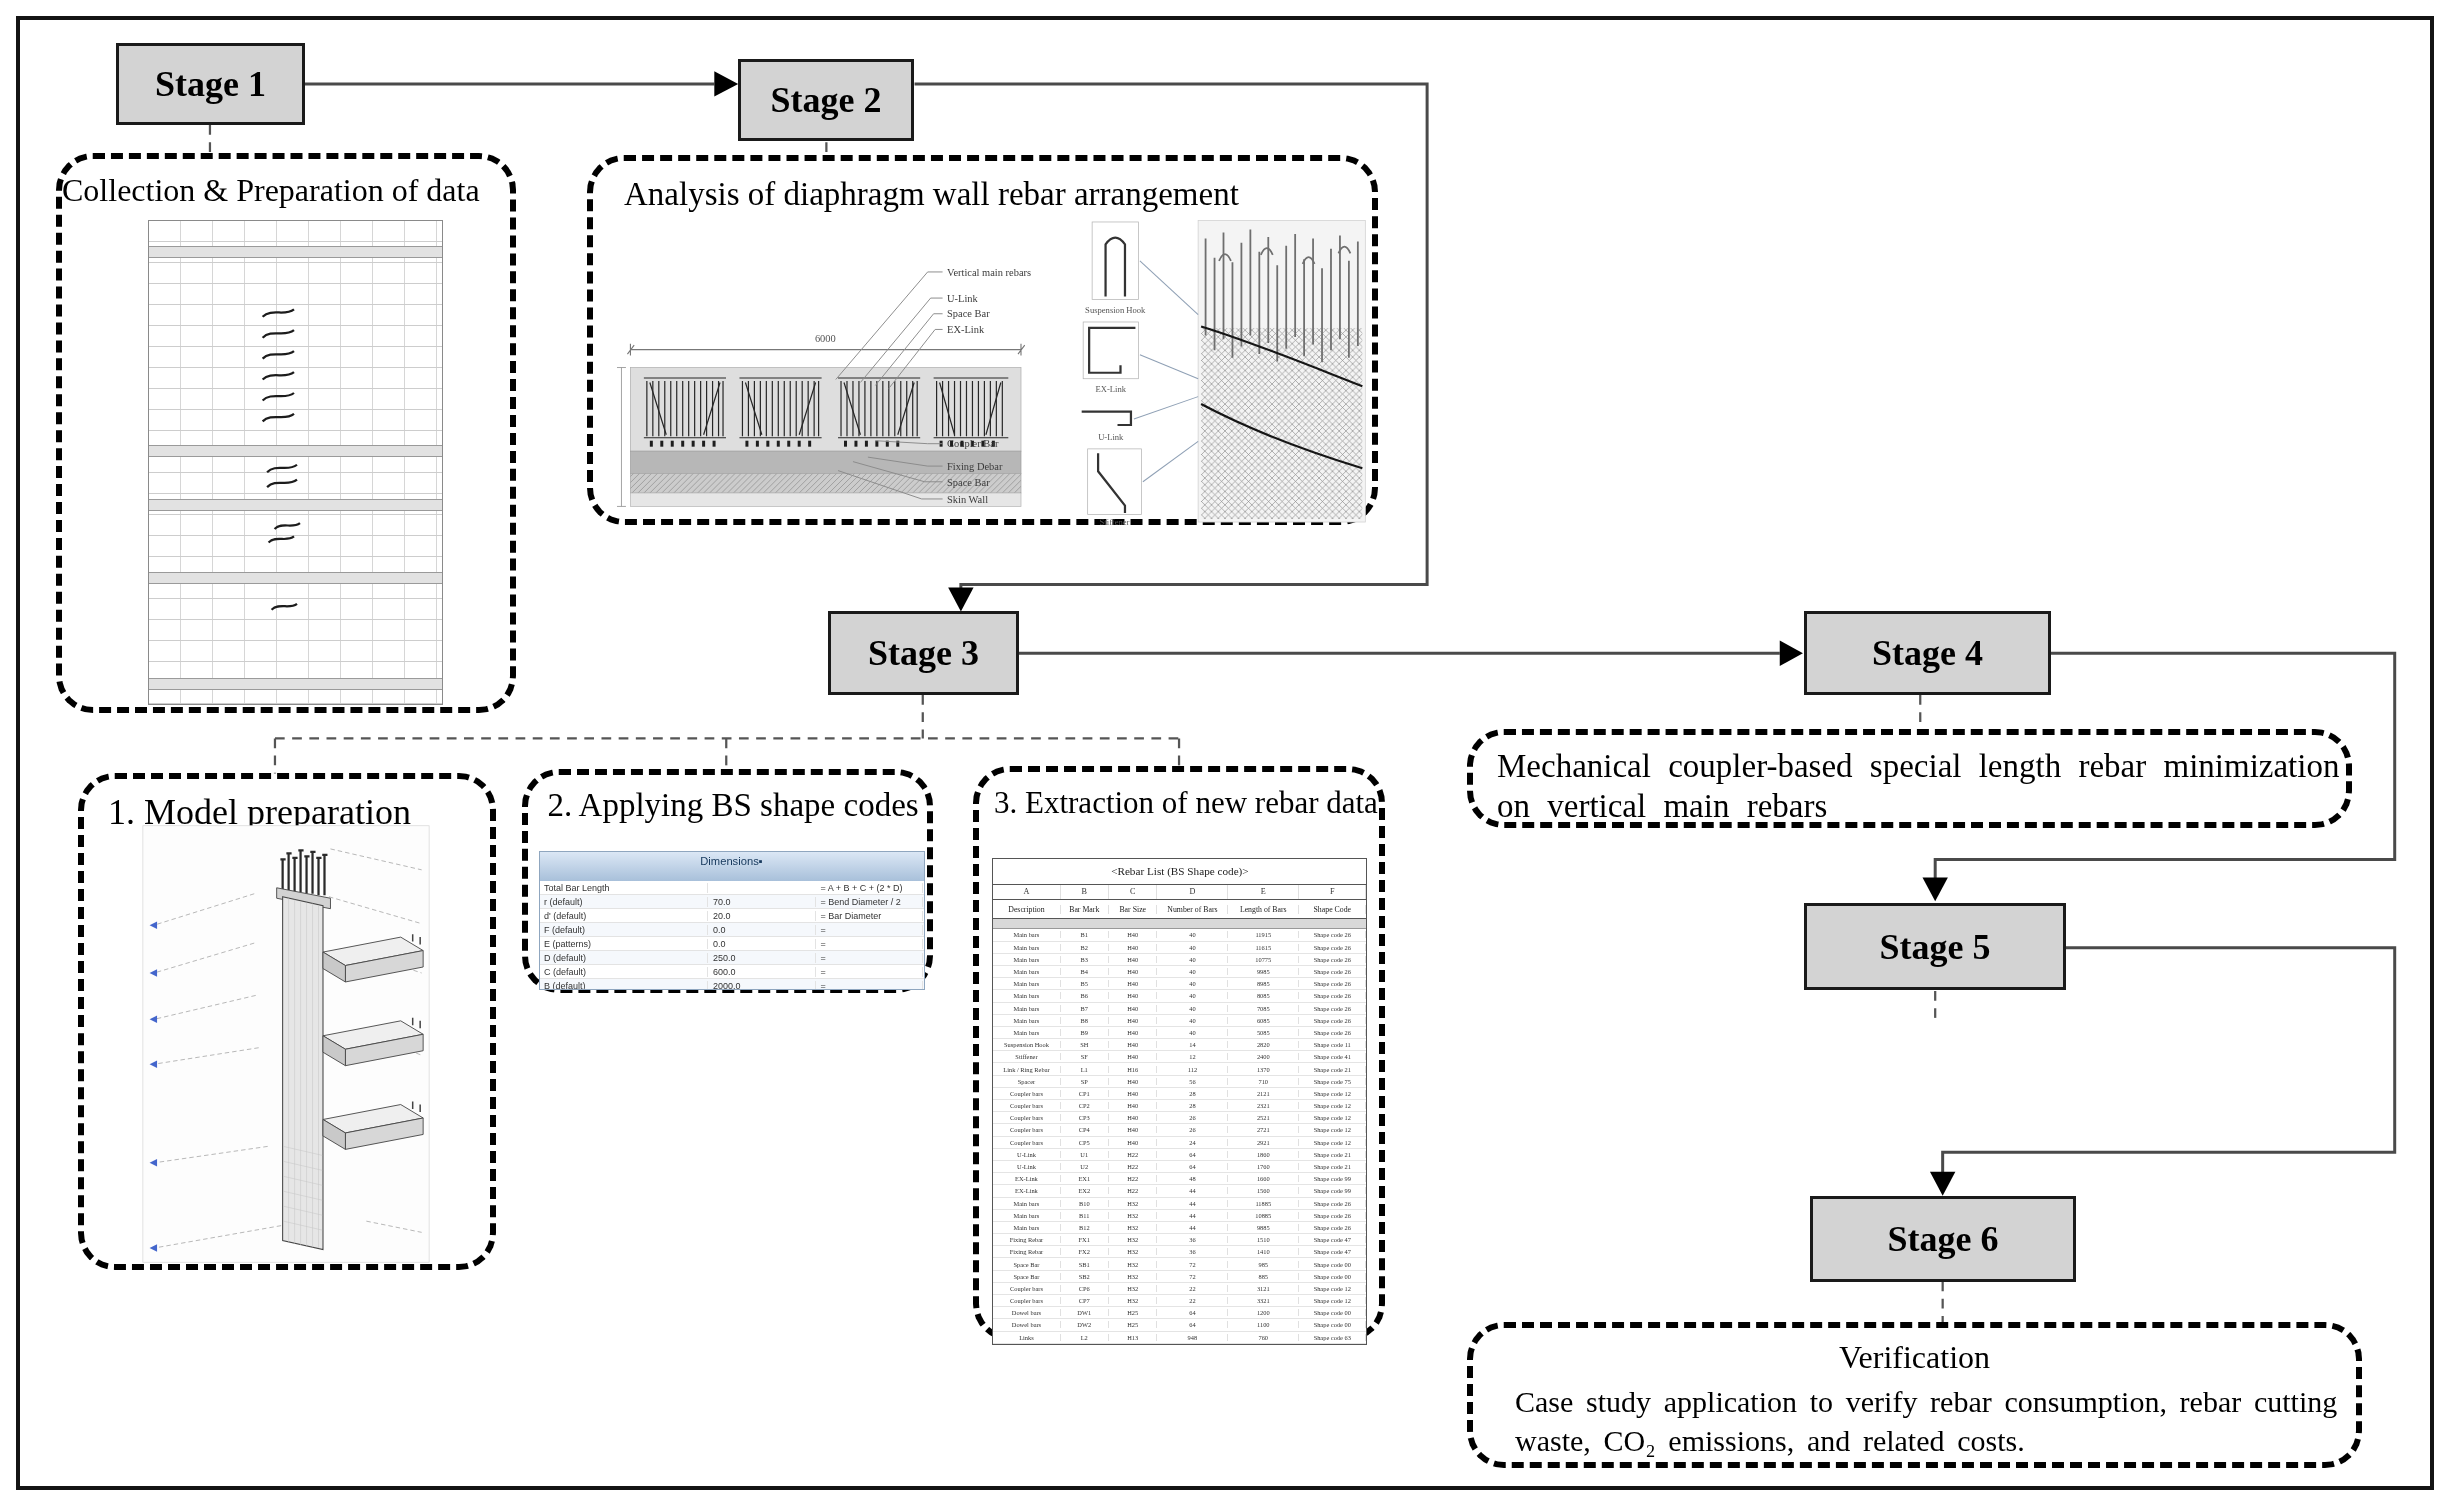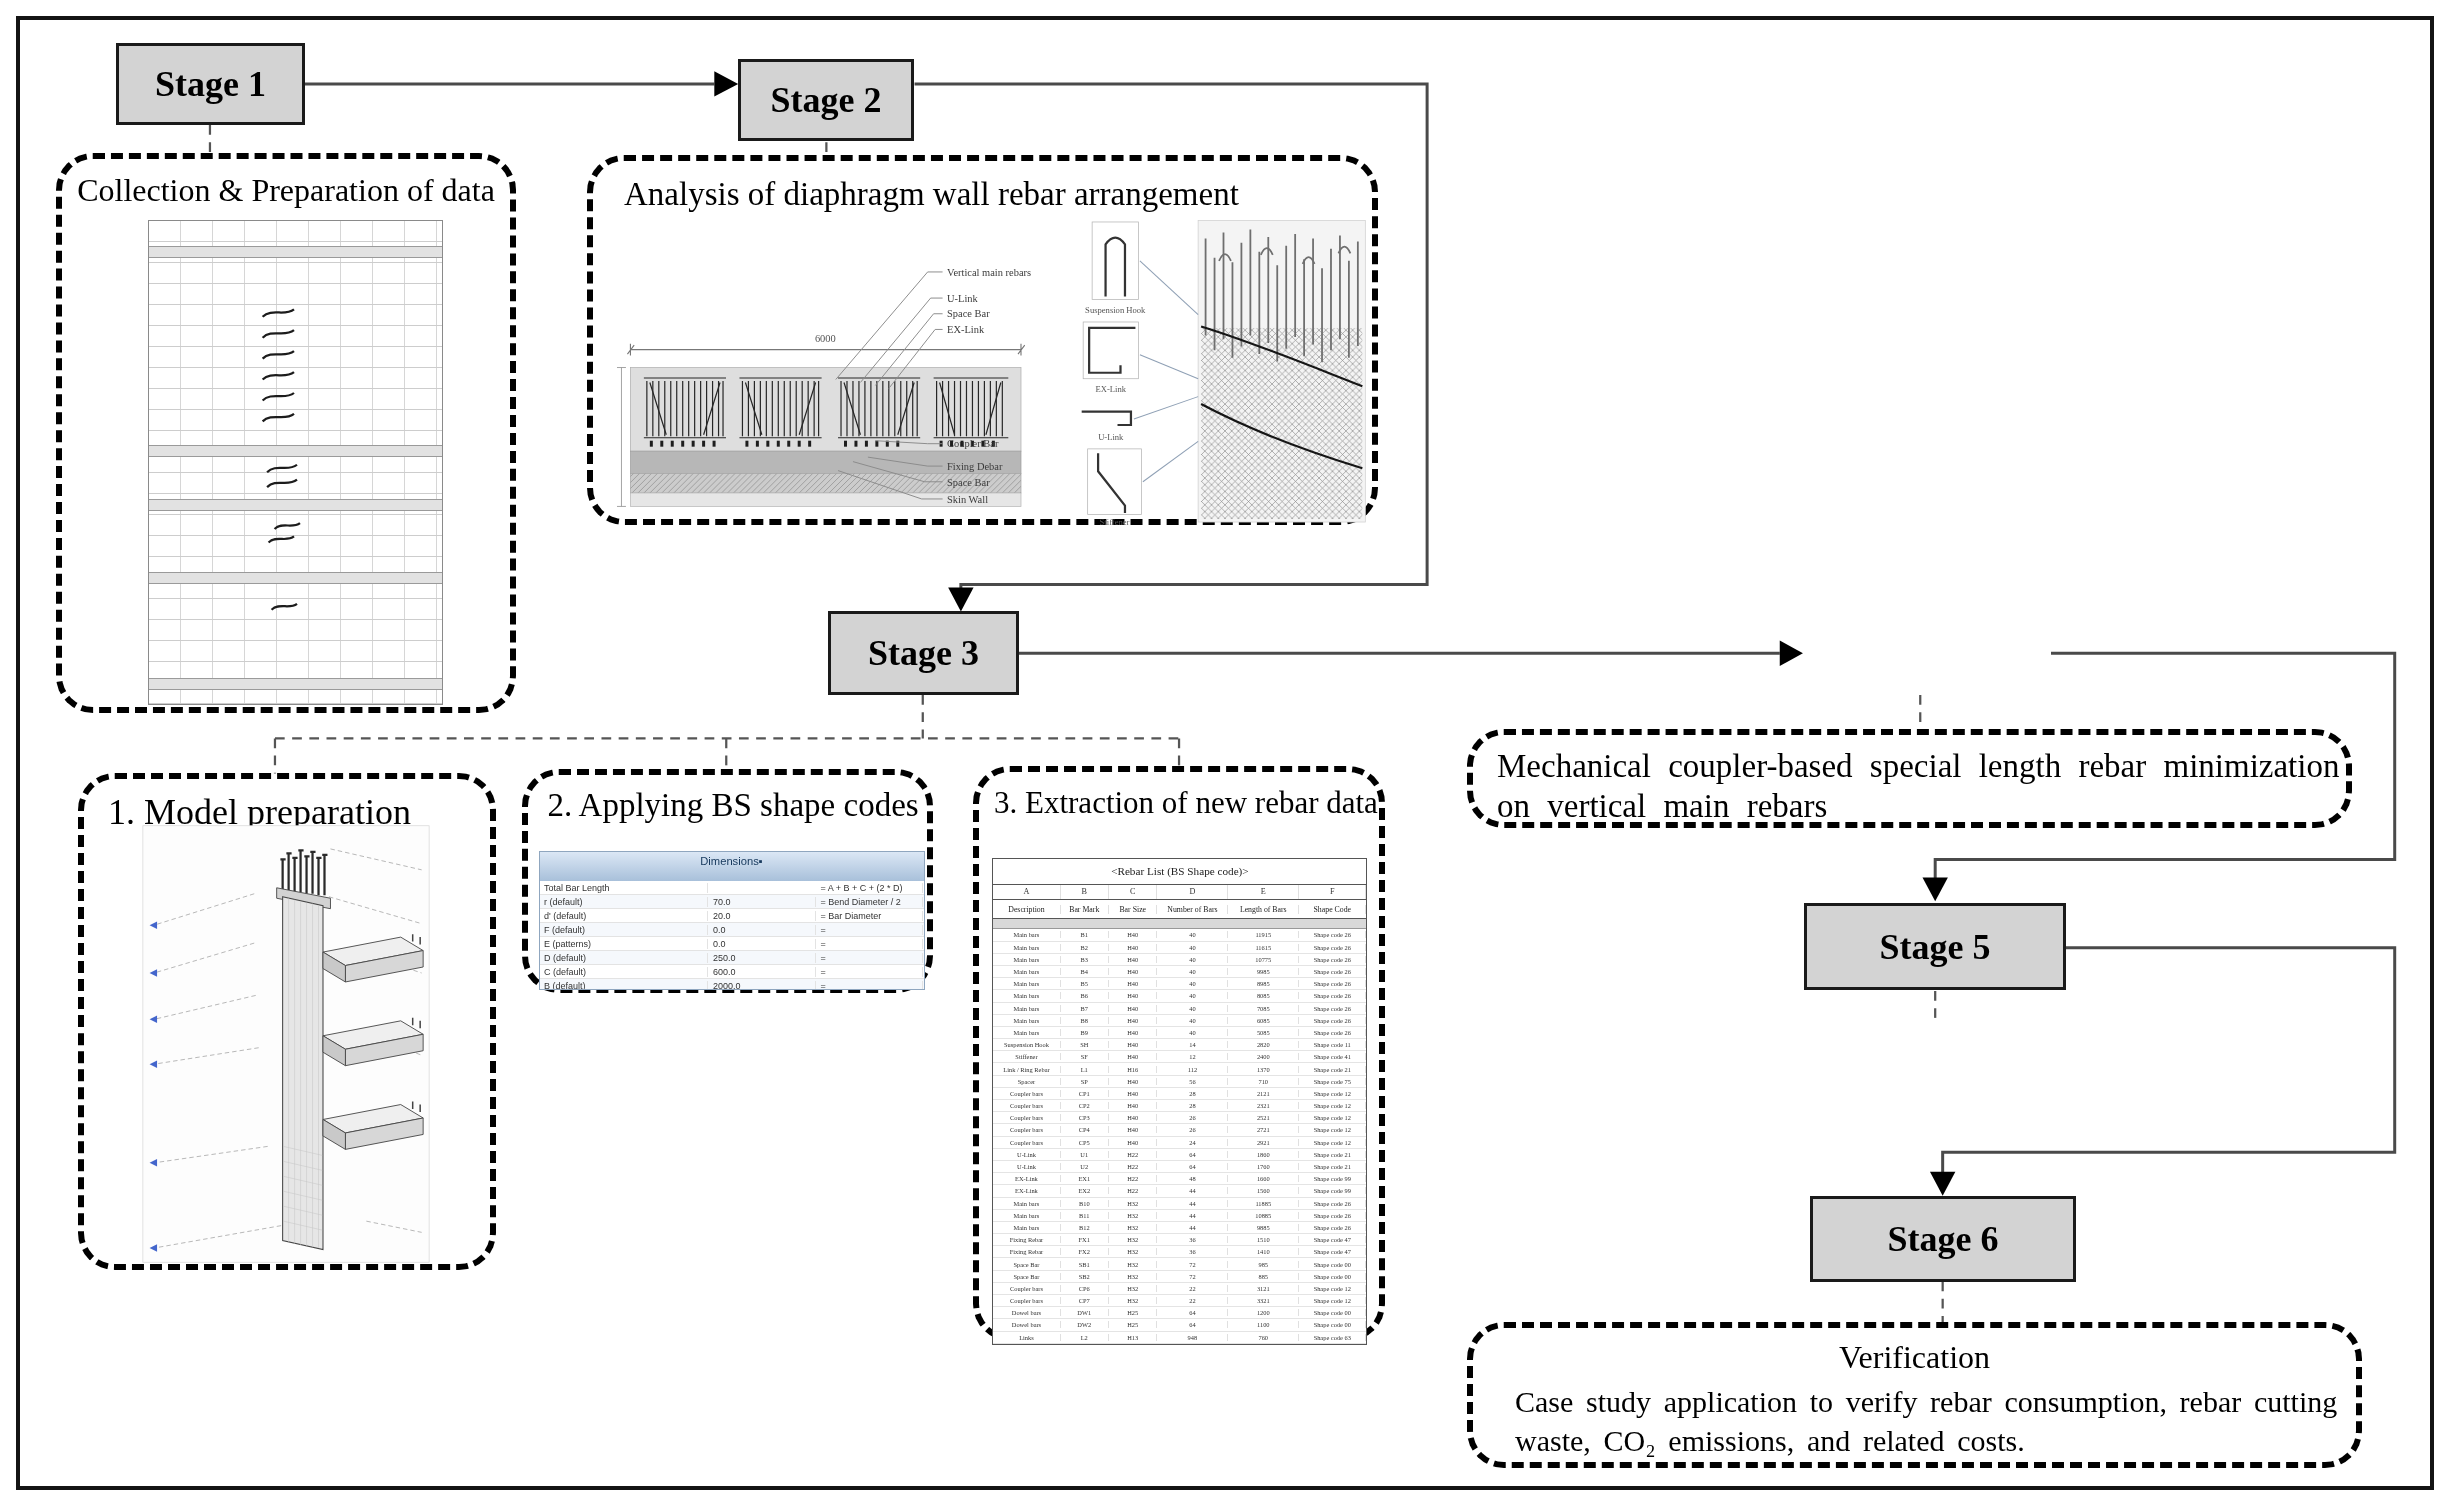--- a/index.html
+++ b/index.html
@@ -27,21 +27,21 @@
   .d1{left:56px;top:153px;width:460px;height:560px;}
   .d2{left:587px;top:155px;width:791px;height:370px;text-align:center;}
   .d3{left:78px;top:773px;width:418px;height:497px;}
   .d4{left:522px;top:769px;width:411px;height:224px;}
   .d5{left:973px;top:766px;width:412px;height:575px;}
   .d6{left:1467px;top:729px;width:885px;height:99px;}
   .d7{left:1467px;top:1025px;width:894px;height:93px;}
   .d8{left:1467px;top:1322px;width:895px;height:146px;}
 
   .panel-title{position:absolute;font-size:33px;color:#000;white-space:nowrap;}
-  .d1 .panel-title{left:0;right:0;top:13.4px;text-align:center;font-size:32px;}
+  .d1 .panel-title{left:0;right:0;top:13.4px;text-align:left;font-size:32px;}
   .d2 .panel-title{left:31px;top:15px;}
   .d3 .panel-title{left:24px;top:12px;font-size:36px;}
   .d4 .panel-title{left:19.4px;top:12px;font-size:33px;}
   .d5 .panel-title{left:15px;top:13.4px;font-size:31px;}
 
   .d6-text{position:absolute;left:24px;top:10.5px;font-size:33px;line-height:1.22;
            word-spacing:9px;white-space:nowrap;}
   .d7-text{position:absolute;left:0;right:0;top:0;bottom:0;display:flex;
            align-items:center;justify-content:center;font-size:34px;word-spacing:9.7px;white-space:nowrap;}
   .d8-title{position:absolute;left:0;right:0;top:10.5px;text-align:center;font-size:32px;}
@@ -763,20 +763,23 @@
 
   <div class="stage s1">
       <span>Stage 1</span>
     </div>
   <div class="stage s2">
       <span>Stage 2</span>
     </div>
   <div class="stage s3">
       <span>Stage 3</span>
     </div>
+  <div class="stage s4">
+      <span>Stage 4</span>
+    </div>
   <div class="stage s5">
       <span>Stage 5</span>
     </div>
   <div class="stage s6">
       <span>Stage 6</span>
     </div>
 </div>
 
 
 </body></html>

